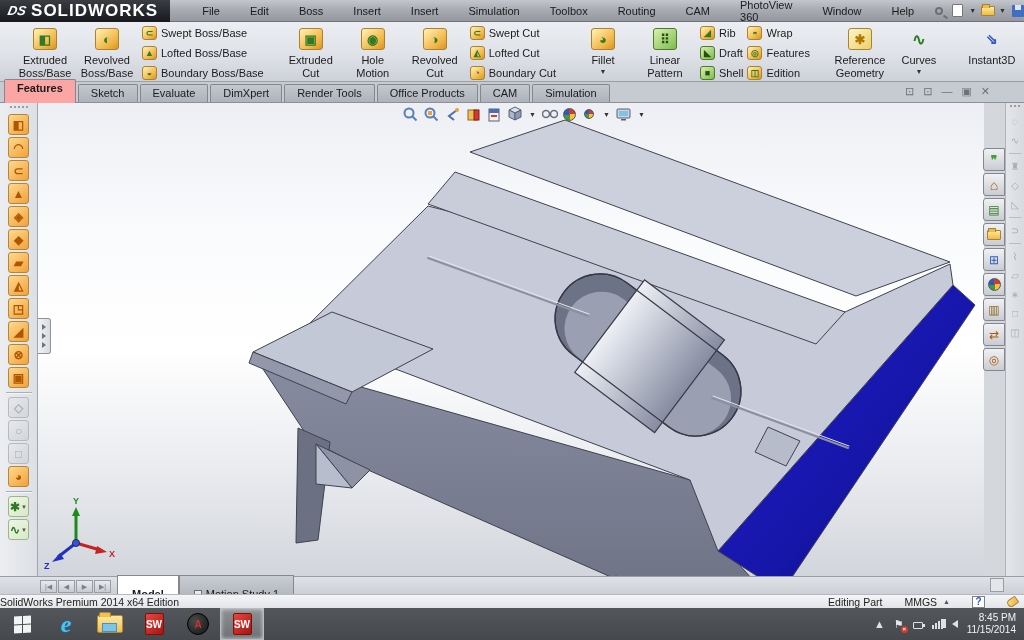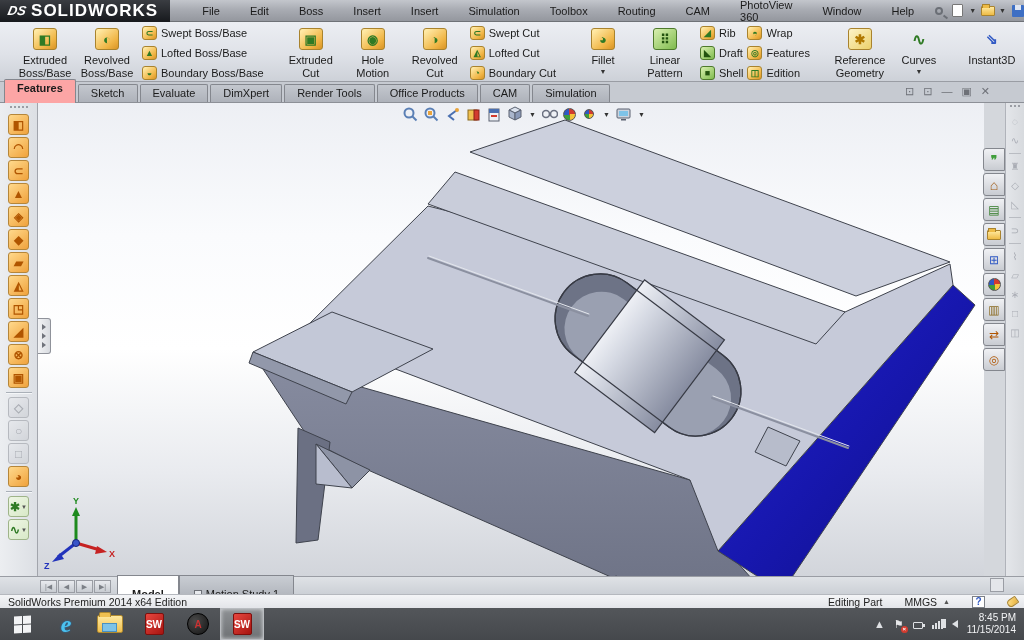--- a/index.html
+++ b/index.html
@@ -103,21 +103,21 @@
     font-size:7px; color:#7c8087; display:flex; align-items:center; justify-content:center; }
   .mtab { height:16px; padding:18px 14px 0 14px; border:1px solid #84878e; border-bottom:none; background:linear-gradient(#c9cdd3,#b4b8bf);
     display:flex; align-items:center; gap:4px; font-size:11px; }
   .mtab.active { background:#ffffff; font-weight:bold; }
   .mtab .sq { width:8px; height:8px; border:1px solid #6d7077; background:#e8eaee; }
   .endbox { position:absolute; right:20px; bottom:2px; width:14px; height:14px; background:#e4e6ea; border:1px solid #9a9da4; }
 
   
   .statusbar { position:absolute; left:0; top:594px; width:1024px; height:14px; background:linear-gradient(#f4f5f7,#e3e5e9);
     border-top:1px solid #b5b8be; display:flex; align-items:center; font-size:10.5px; color:#222; }
-  .sb-left { margin-left:8px; }
+  .sb-left { margin-left:0; }
   .sb-right { margin-left:auto; display:flex; align-items:center; gap:22px; margin-right:6px; }
   .units { display:flex; align-items:center; gap:6px; }
   .units .tri { font-size:7px; color:#555; }
   .qmark { width:13px; height:12px; border:1px solid #7c8087; background:#fff; color:#2f58c4; font-weight:bold; font-size:10px;
     display:flex; align-items:center; justify-content:center; }
   .tag { width:11px; height:8px; background:linear-gradient(135deg,#ffe08a,#e8b23c); border:1px solid #a9832e; border-radius:4px 1px 1px 4px; transform:rotate(-35deg); }
 
   
   .taskbar { position:absolute; left:0; top:608px; width:1024px; height:32px; background:linear-gradient(#53565a,#45484c); display:flex; align-items:center; }
   .tbslot { width:44px; height:32px; display:flex; align-items:center; justify-content:center; }

